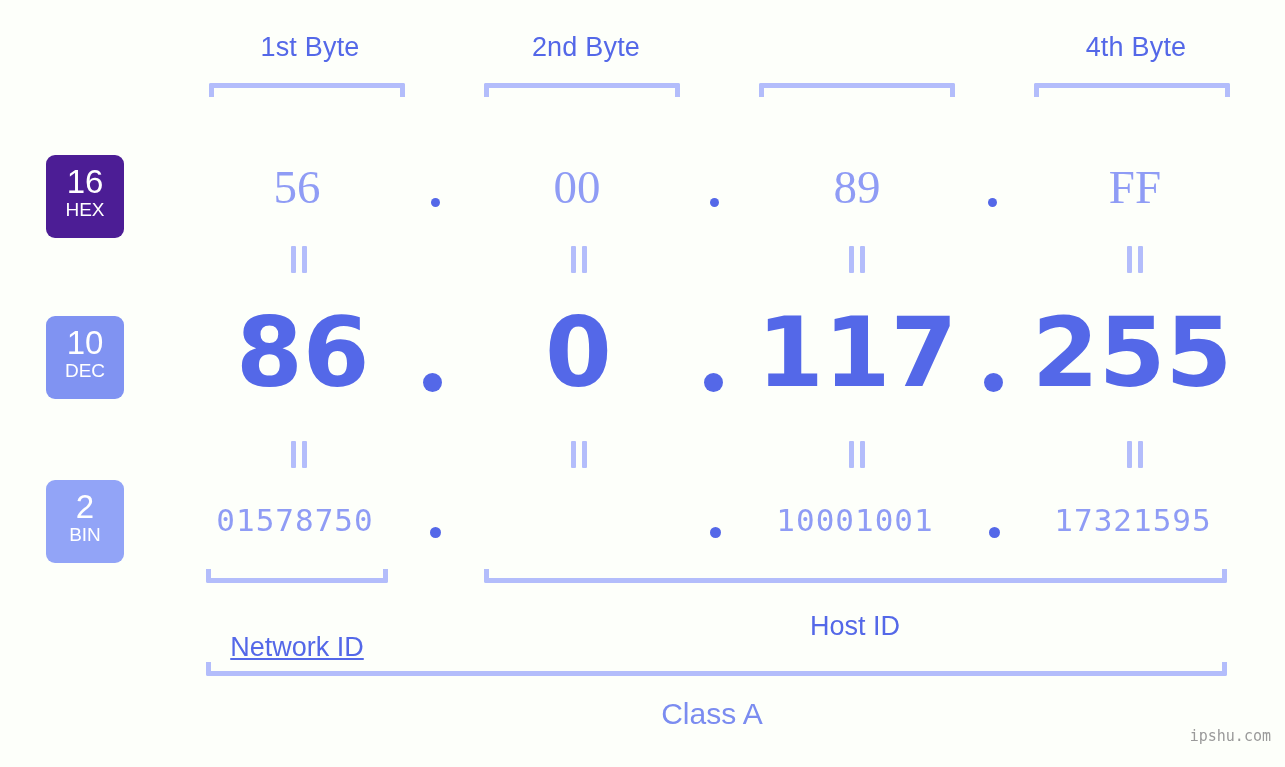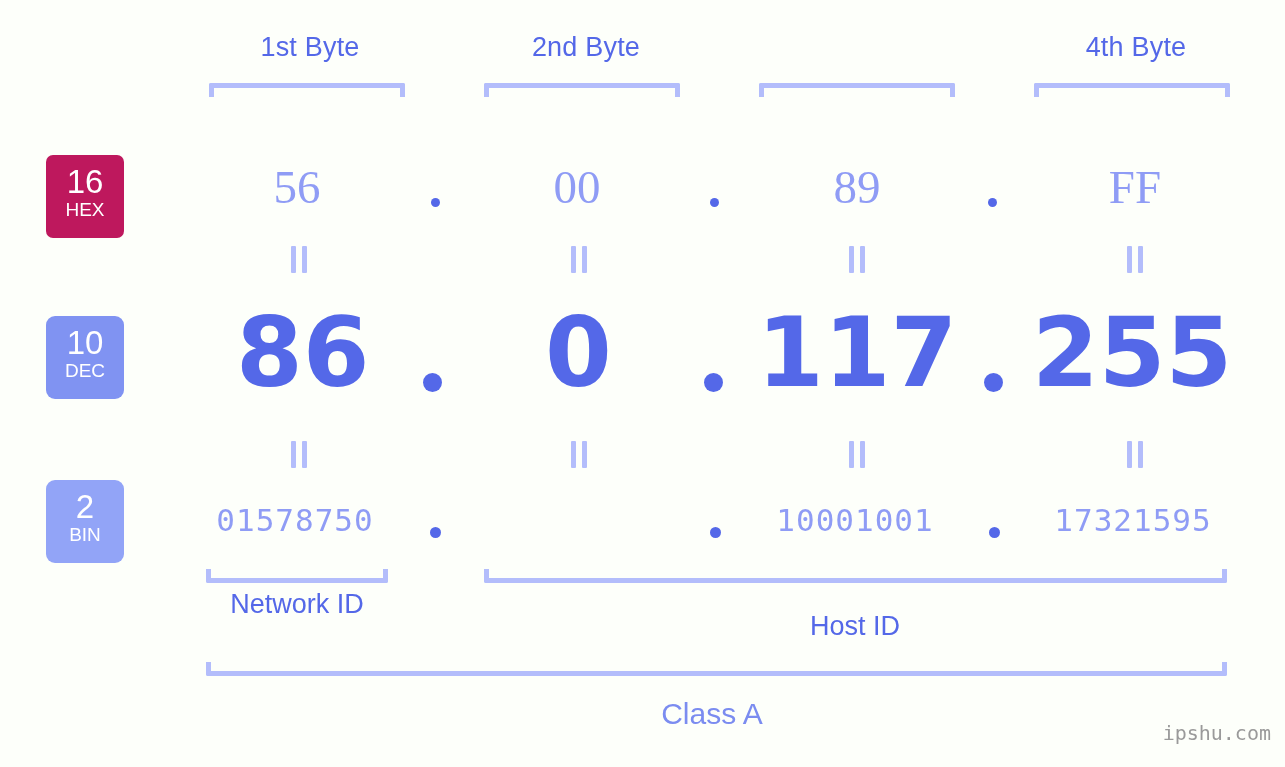--- a/index.html
+++ b/index.html
@@ -147,40 +147,40 @@
     color: #7b8cf0;
     white-space: nowrap;
   }
 
   
   .watermark {
     position: absolute;
     right: 14px;
     bottom: 22px;
     font-family: "DejaVu Sans Mono", monospace;
-    font-size: 20px;
+    font-size: 15px;
     color: #9a9a9a;
     letter-spacing: 0px;
   }
 </style>
 </head>
 <body>
 
 <div id="stage">
 
   <div class="byte-label" style="left:180px;">1st Byte</div>
   <div class="byte-label" style="left:456px;">2nd Byte</div>
   <div class="byte-label" style="left:1006px;">4th Byte</div>
 
   <div class="bracket-down" style="left:209px;  top:83px; width:196px;"></div>
   <div class="bracket-down" style="left:484px;  top:83px; width:196px;"></div>
   <div class="bracket-down" style="left:759px;  top:83px; width:196px;"></div>
   <div class="bracket-down" style="left:1034px; top:83px; width:196px;"></div>
 
-  <div class="badge" style="top:155px; height:83px; background:#be185d;border-radius:7px;">
+  <div class="badge" style="top:155px; height:83px; background:#4c1d95;">
     <span class="num">16</span>
     <span class="abbr">HEX</span>
   </div>
 
   <div class="badge" style="top:316px; height:83px; background:#8093f2;">
     <span class="num">10</span>
     <span class="abbr">DEC</span>
   </div>
 
   <div class="badge" style="top:480px; height:83px; background:#92a4f7;">
@@ -241,21 +241,21 @@
   <div class="bin-cell" style="left:150px; top:502px;">01578750</div>
   <div class="dot dot-md" style="left:430px; top:527px;"></div>
   <div class="dot dot-md" style="left:710px; top:527px;"></div>
   <div class="bin-cell" style="left:710px; top:502px;">10001001</div>
   <div class="dot dot-md" style="left:989px; top:527px;"></div>
   <div class="bin-cell" style="left:988px; top:502px;">17321595</div>
 
   <div class="bracket-up" style="left:206px; top:569px; width:182px;"></div>
   <div class="bracket-up" style="left:484px; top:569px; width:743px;"></div>
 
-  <div class="id-label" style="left:167px; top:589px; width:260px;">Network ID</div>
+  <div class="id-label" style="left:167px; top:632px; width:260px;text-decoration:underline;">Network ID</div>
   <div class="id-label" style="left:725px; top:611px; width:260px;">Host ID</div>
 
   <div class="bracket-up" style="left:206px; top:662px; width:1021px;"></div>
   <div class="class-label" style="left:582px; top:697px; width:260px;">Class A</div>
 
   <div class="watermark">ipshu.com</div>
 
 </div>
 
 </body></html>

